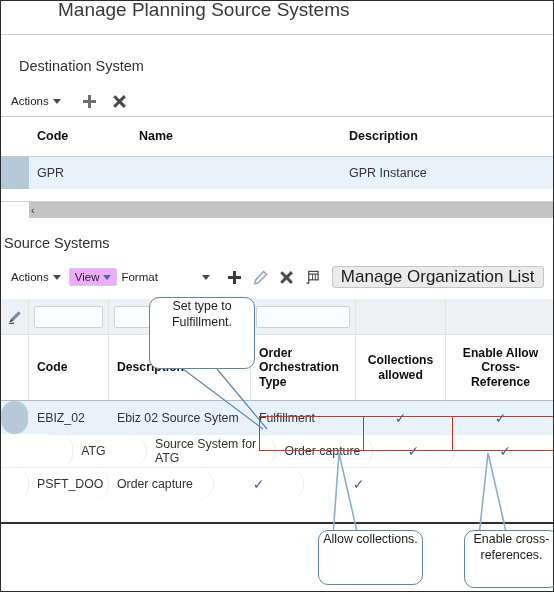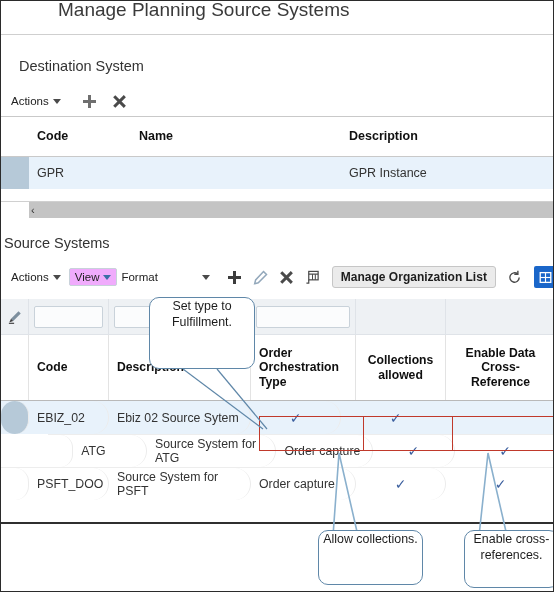--- a/index.html
+++ b/index.html
@@ -70,21 +70,21 @@
   .plus-ico.dark::before, .plus-ico.dark::after { background:#3c3c3c; }
 
   .x-ico { position:relative; width:13px; height:13px; }
   .x-ico::before, .x-ico::after {
     content:""; position:absolute; left:5px; top:-1px; width:3.2px; height:15px; background:#4a4a4a;
   }
   .x-ico::before { transform:rotate(45deg); }
   .x-ico::after  { transform:rotate(-45deg); }
 
   .mol-btn {
-    font-size:12px; font-weight:bold; color:#1d1d1d;
+    font-size:17px; font-weight:normal; color:#1d1d1d;
     background:#ebebeb; border:1px solid #c6c6c6; border-radius:3px;
     padding:3px 8px; white-space:nowrap; line-height:14px;
   }
 
   .blue-btn {
     width:24px; height:22px; background:#1a66c9; border-radius:2px;
     display:flex; align-items:center; justify-content:center;
   }
 
   
@@ -281,44 +281,44 @@
       <div class="fc w-coll"></div>
       <div class="fc w-xref" style="border-right:none;"></div>
     </div>
 
     <div class="hdr-row">
       <div class="hc sel"></div>
       <div class="hc w-code">Code</div>
       <div class="hc w-desc">Description</div>
       <div class="hc w-type">Order Orchestration Type</div>
       <div class="hc ctr w-coll">Collections allowed</div>
-      <div class="hc ctr w-xref" style="border-right:none;">Enable Data Cross-Reference</div>
+      <div class="hc ctr w-xref" style="border-right:none;">Enable Allow Cross-Reference</div>
     </div>
 
     <div class="drow2 sel">
       <div class="dc handle"></div>
       <div class="dc w-code">EBIZ_02</div>
       <div class="dc w-desc">Ebiz 02 Source Sytem</div>
+      <div class="dc w-type">Fulfillment</div>
       <div class="dc ctr w-coll check">✓</div>
       <div class="dc ctr w-xref check" style="border-right:none;">✓</div>
     </div>
 
     <div class="drow2" style="border-top:1px solid #ededed;margin-left:47px;">
       <div class="dc handle"></div>
       <div class="dc w-code">ATG</div>
       <div class="dc w-desc">Source System for ATG</div>
       <div class="dc w-type">Order capture</div>
       <div class="dc ctr w-coll check">✓</div>
       <div class="dc ctr w-xref check" style="border-right:none;">✓</div>
     </div>
 
     <div class="drow2" style="border-top:1px solid #ededed;">
       <div class="dc handle"></div>
       <div class="dc w-code">PSFT_DOO</div>
-      <div class="dc w-desc">Source System for PSFT</div>
       <div class="dc w-type">Order capture</div>
       <div class="dc ctr w-coll check">✓</div>
       <div class="dc ctr w-xref check" style="border-right:none;">✓</div>
     </div>
   </div>
 
   <div class="grid-bottom"></div>
 
   <div class="redbox" style="left:258px; top:415px; width:105px; height:35px;"></div>
   <div class="redbox" style="left:362px; top:415px; width:90px; height:35px;"></div>

